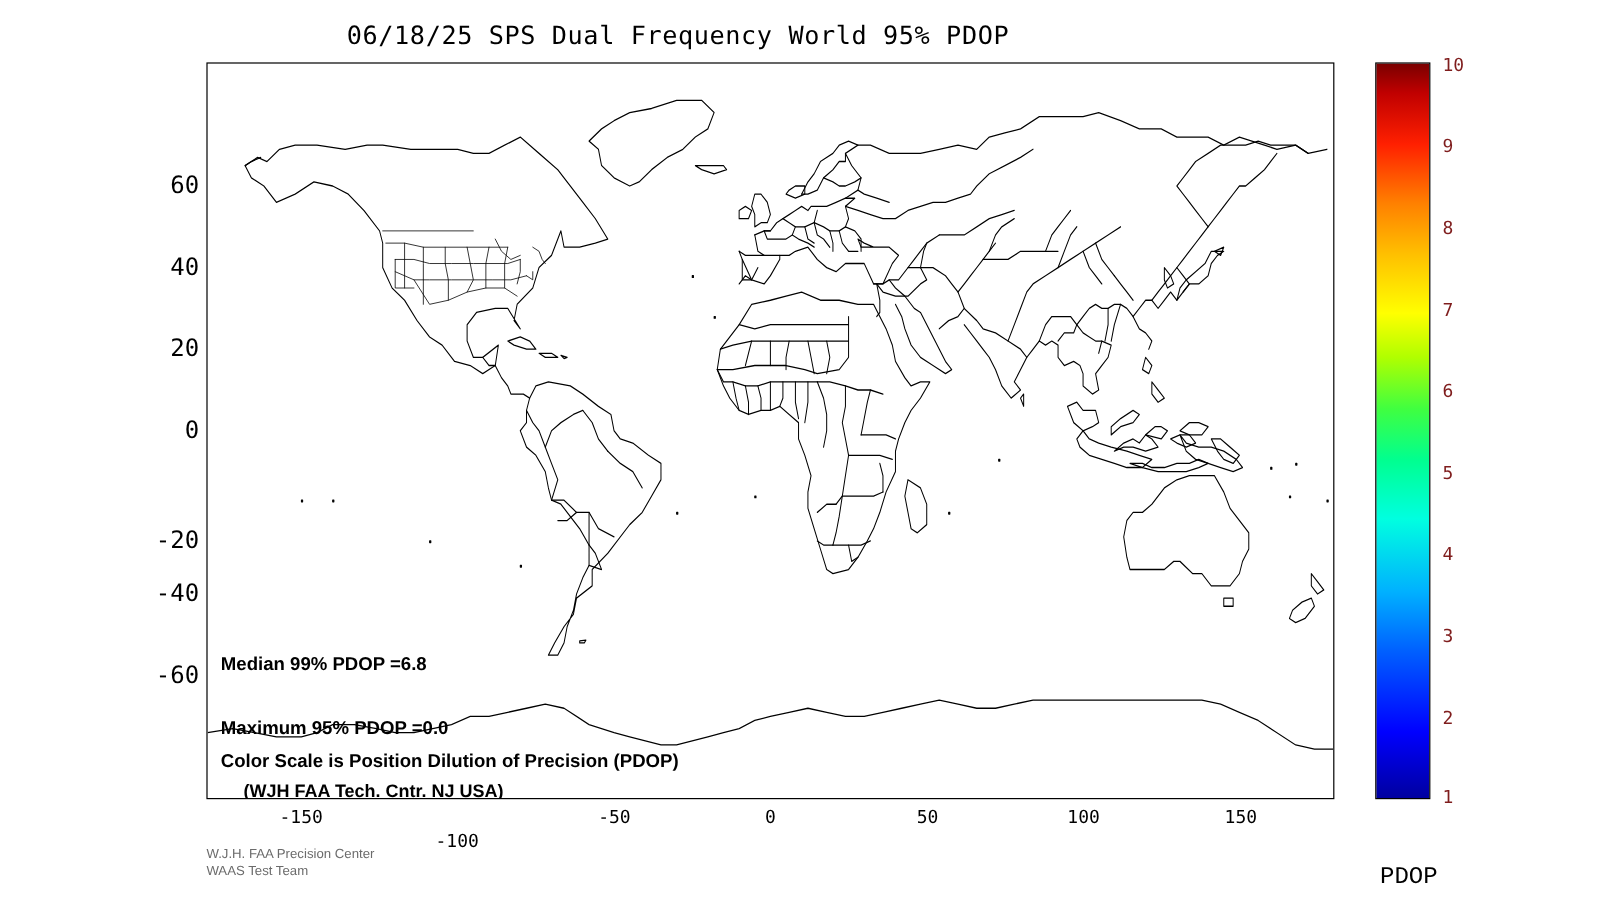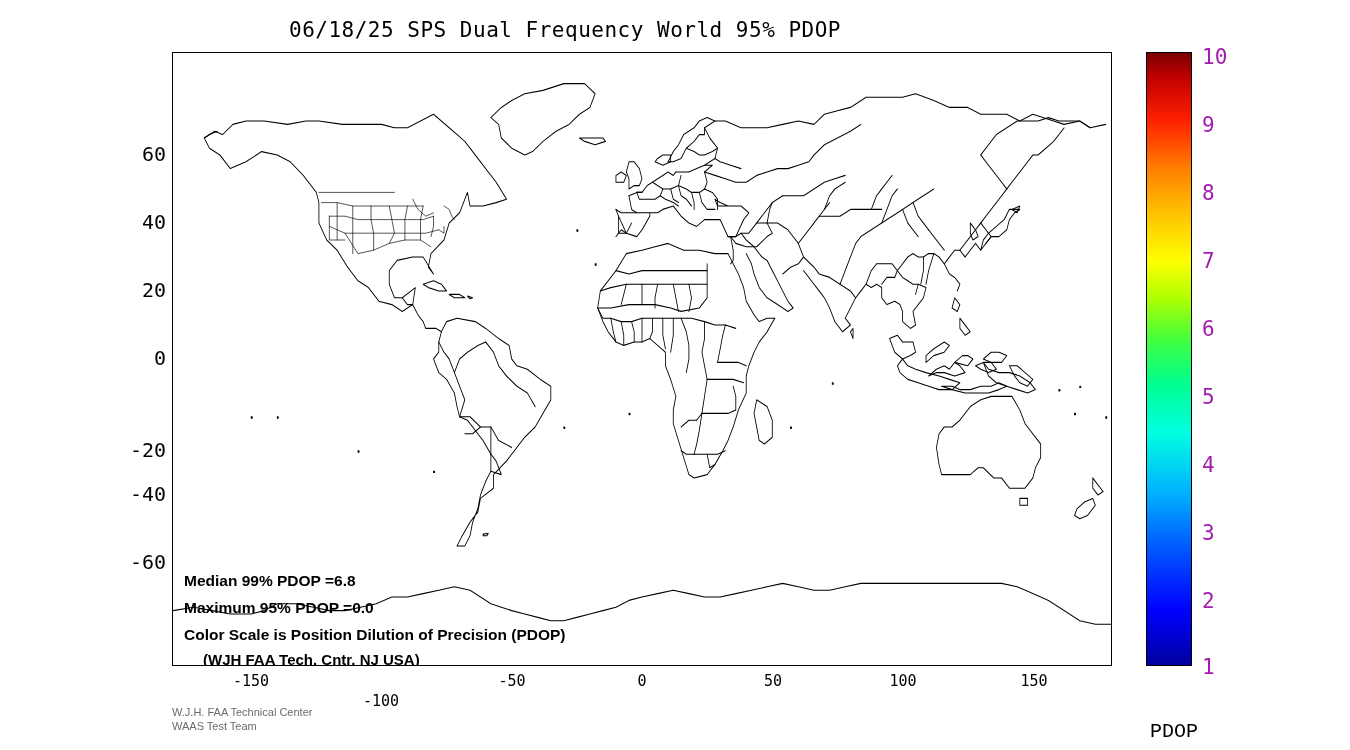--- a/index.html
+++ b/index.html
@@ -78,21 +78,21 @@
       #b0ff00 60%,
       #ffff00 66%,
       #ffc000 74%,
       #ff8000 81%,
       #ff2000 89%,
       #c00000 96%,
       #7a0000 100%);
   }
   .cbticks{position:absolute;left:1194px;top:52px;width:40px;height:614px;}
   .cbtick{
-    position:absolute;left:8px;font-size:21px;color:#a21caf;
+    position:absolute;left:8px;font-size:15px;color:#7f1d1d;
     font-family:"DejaVu Sans Mono", monospace;transform:translateY(-9px);
   }
   .cblabel{
     position:absolute;left:1150px;top:720px;width:130px;
     font-size:20px;color:#000;font-family:Liberation Mono, monospace;
   }
 </style>
 </head>
 <body>
 
@@ -305,29 +305,29 @@
           <path d="M-90,45 L-91,41 L-91,37 L-91,35"></path>
           <path d="M-84,45 L-85,41 L-85,37 L-85,35"></path>
           <path d="M-80,42 L-80,39 L-81,36"></path>
           <path d="M-88,47 L-86,44 L-83,42 L-80,43"></path>
           <path d="M-76,45 L-74,44 L-73,42 L-72,41"></path>
           <path d="M-78,38 L-76,37 L-76,39"></path>
         </g>
       </g>
     </svg>
 
-    <div class="ann" style="left:11px;top:519px;">Median 99% PDOP =6.8</div>
+    <div class="ann" style="left:11px;top:492px;">Median 99% PDOP =6.8</div>
     <div class="ann" style="left:11px;top:546px;">Maximum 95% PDOP =0.0</div>
     <div class="ann" style="left:11px;top:573px;">Color Scale is Position Dilution of Precision (PDOP)</div>
     <div class="ann small" style="left:30px;top:598px;">(WJH FAA Tech. Cntr. NJ USA)</div>
   </div>
 
 
   <div class="footer">
-    <div>W.J.H. FAA Technical Center</div>
+    <div>W.J.H. FAA Precision Center</div>
     <div>WAAS Test Team</div>
   </div>
 
   <div class="cbar"></div>
   <div class="cbticks">
     <div class="cbtick" style="top:2px;">10</div>
     <div class="cbtick" style="top:70px;">9</div>
     <div class="cbtick" style="top:138px;">8</div>
     <div class="cbtick" style="top:206px;">7</div>
     <div class="cbtick" style="top:274px;">6</div>

